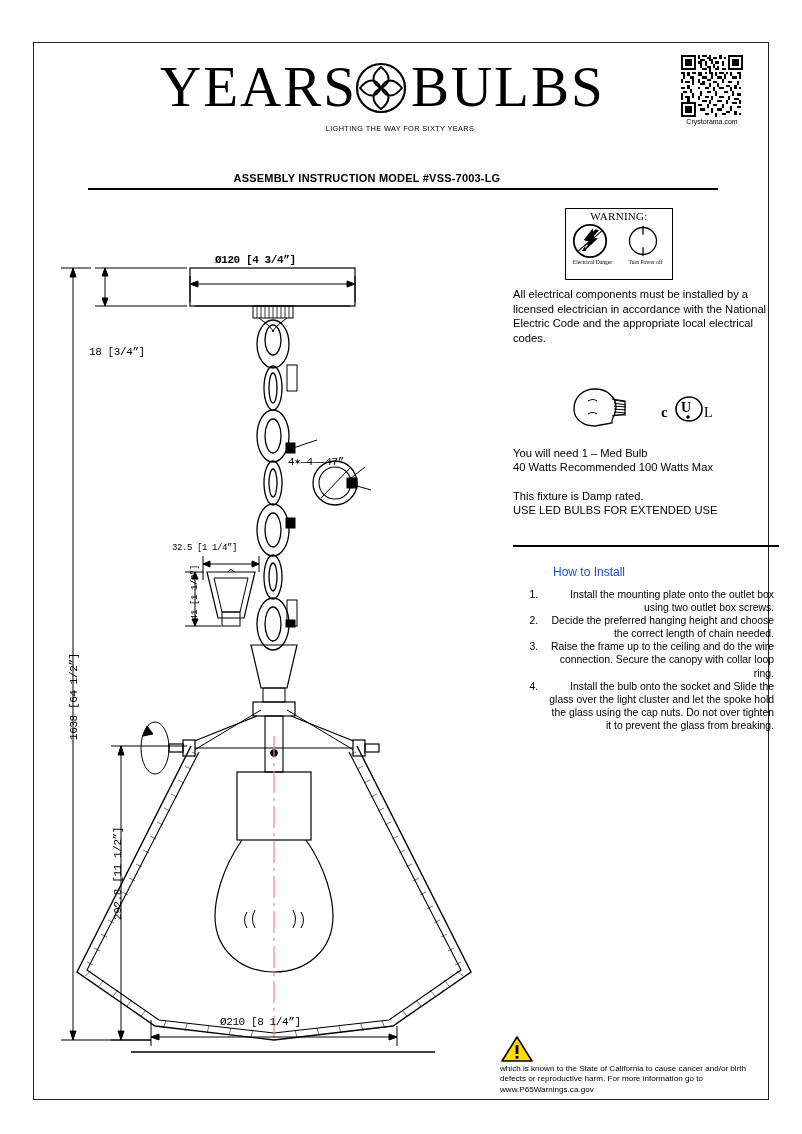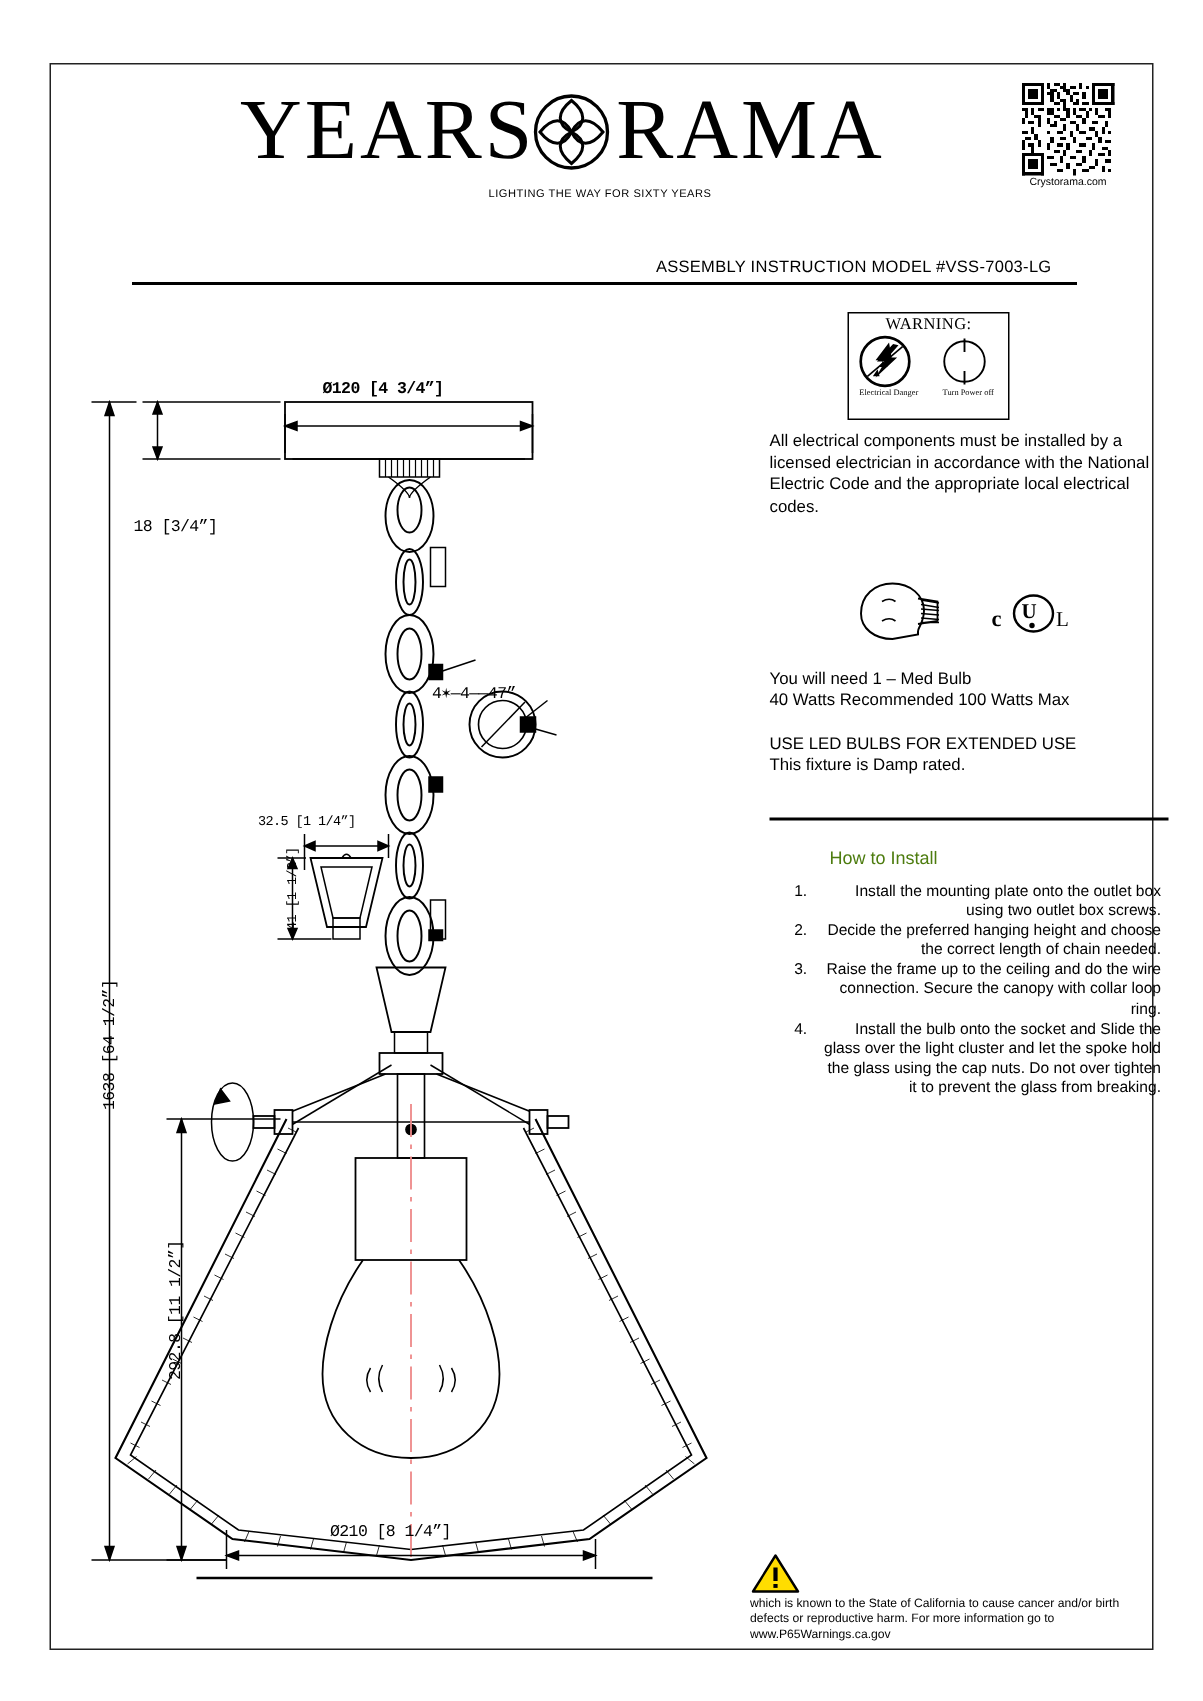--- a/index.html
+++ b/index.html
@@ -9,34 +9,34 @@
 
   
   .logo-wrap{position:absolute;left:160px;top:57px;width:480px;height:60px;}
   .logo-text{font-family:"Liberation Serif",serif;font-size:57px;letter-spacing:2px;line-height:60px;font-weight:400;white-space:nowrap;}
   .logo-text .gap{display:inline-block;width:54px;}
   .logo-mark{position:absolute;left:355px;top:62px;width:52px;height:52px;}
   .tagline{position:absolute;left:160px;top:124px;width:480px;text-align:center;font-size:7.4px;letter-spacing:.35px;font-weight:normal;}
   .qrbox{position:absolute;left:675px;top:55px;width:74px;height:75px;}
   .qrcode{width:62px;height:62px;margin:0 auto;display:block;}
   .qrlabel{font-size:7px;text-align:center;margin-top:1px;}
-  .model-title{position:absolute;left:33px;top:172px;width:668px;text-align:right;font-size:11px;letter-spacing:.2px;}
+  .model-title{position:absolute;left:33px;top:172px;width:668px;text-align:center;font-size:11px;letter-spacing:.2px;font-weight:bold;}
   .title-rule{position:absolute;left:88px;top:188px;width:630px;height:2px;background:#000;}
   .warnbox{position:absolute;left:565px;top:208px;width:108px;height:72px;border:1.2px solid #000;box-sizing:border-box;font-family:Liberation Serif, serif;}
   .warnbox-title{font-size:11px;text-align:center;margin-top:1px;letter-spacing:.3px;}
   .warn-icons{display:flex;justify-content:space-around;align-items:flex-start;margin-top:1px;}
   .warn-ic{width:42px;text-align:center;}
   .warn-cap{font-size:5.6px;margin-top:0px;white-space:nowrap;}
   .elec-text{position:absolute;left:513px;top:287px;width:262px;font-size:11.2px;line-height:14.6px;}
   .bulb-row{position:absolute;left:550px;top:385px;width:180px;height:48px;}
   .ul-mark{position:absolute;left:660px;top:393px;width:56px;height:34px;}
   .bulb-text{position:absolute;left:513px;top:446px;width:270px;font-size:11.2px;line-height:14.2px;}
   .led-text{position:absolute;left:513px;top:489px;width:270px;font-size:11.2px;line-height:14.2px;}
   .rule-r1{position:absolute;left:513px;top:545px;width:266px;height:1.6px;background:#000;}
-  .howto{position:absolute;left:553px;top:565px;font-size:12px;color:#4d7c0f;}
+  .howto{position:absolute;left:553px;top:565px;font-size:12px;color:#1d4ed8;}
   .steps{position:absolute;left:522px;top:588px;width:252px;font-size:10.4px;line-height:13.1px;}
   .steps ol{margin:0;padding-left:19px;}
   .steps li{margin:0;padding-left:3px;text-align:right;}
   .p65{position:absolute;left:500px;top:1035px;width:272px;}
   .p65-top{display:flex;align-items:flex-start;}
   .p65-tri{width:34px;height:28px;flex:0 0 34px;margin-right:8px;}
   .p65-head{font-size:8.1px;line-height:10px;padding-top:11px;}
   .p65-body{font-size:8.1px;line-height:10.4px;margin-top:1px;}
 
   
@@ -46,21 +46,21 @@
   svg{display:block;}
   .no{fill:none;stroke:#000;}
 </style>
 </head>
 <body>
 
 <div class="page">
   <div class="frame"></div>
 
   <div class="logo-wrap">
-    <div class="logo-text"><span>YEARS</span><span class="gap"></span><span>RAMA</span></div>
+    <div class="logo-text"><span>YEARS</span><span class="gap"></span><span>BULBS</span></div>
   </div>
   <svg class="logo-mark" viewBox="0 0 52 52">
     <circle cx="26" cy="26" r="24" class="no" stroke-width="2.2"></circle>
     <path class="no" stroke-width="2" d="M26 5 C16 13 16 21 26 26 C36 21 36 13 26 5 Z"></path>
     <path class="no" stroke-width="2" d="M26 47 C16 39 16 31 26 26 C36 31 36 39 26 47 Z"></path>
     <path class="no" stroke-width="2" d="M5 26 C13 16 21 16 26 26 C21 36 13 36 5 26 Z"></path>
     <path class="no" stroke-width="2" d="M47 26 C39 16 31 16 26 26 C31 36 39 36 47 26 Z"></path>
   </svg>
   <div class="tagline">LIGHTING THE WAY FOR SIXTY YEARS</div>
 
@@ -239,22 +239,22 @@
     <text x="21" y="19" font-family="Liberation Serif, serif" font-size="14" font-weight="bold">U</text>
     <circle cx="28" cy="24" r="1.8" fill="#000"></circle>
     <text x="44" y="24" font-family="Liberation Serif, serif" font-size="14">L</text>
   </svg>
 
   <div class="bulb-text">
     <div>You will need 1 – Med  Bulb</div>
     <div>40 Watts Recommended 100 Watts Max</div>
   </div>
   <div class="led-text">
+    <div>This fixture is Damp rated.</div>
     <div>USE LED BULBS FOR EXTENDED USE</div>
-    <div>This fixture is Damp rated.</div>
   </div>
 
   <div class="rule-r1"></div>
   <div class="howto">How to Install</div>
   <div class="steps">
     <ol>
       <li>Install the mounting plate onto the outlet box using two outlet box screws.</li>
       <li>Decide the preferred hanging height and choose the correct length of chain needed.</li>
       <li>Raise the frame up to the ceiling and do the wire connection. Secure the canopy with collar loop ring.</li>
       <li>Install the bulb onto the socket and Slide the glass over the light cluster and let the spoke hold the glass using the cap nuts. Do not over tighten it to prevent the glass from breaking.</li>

